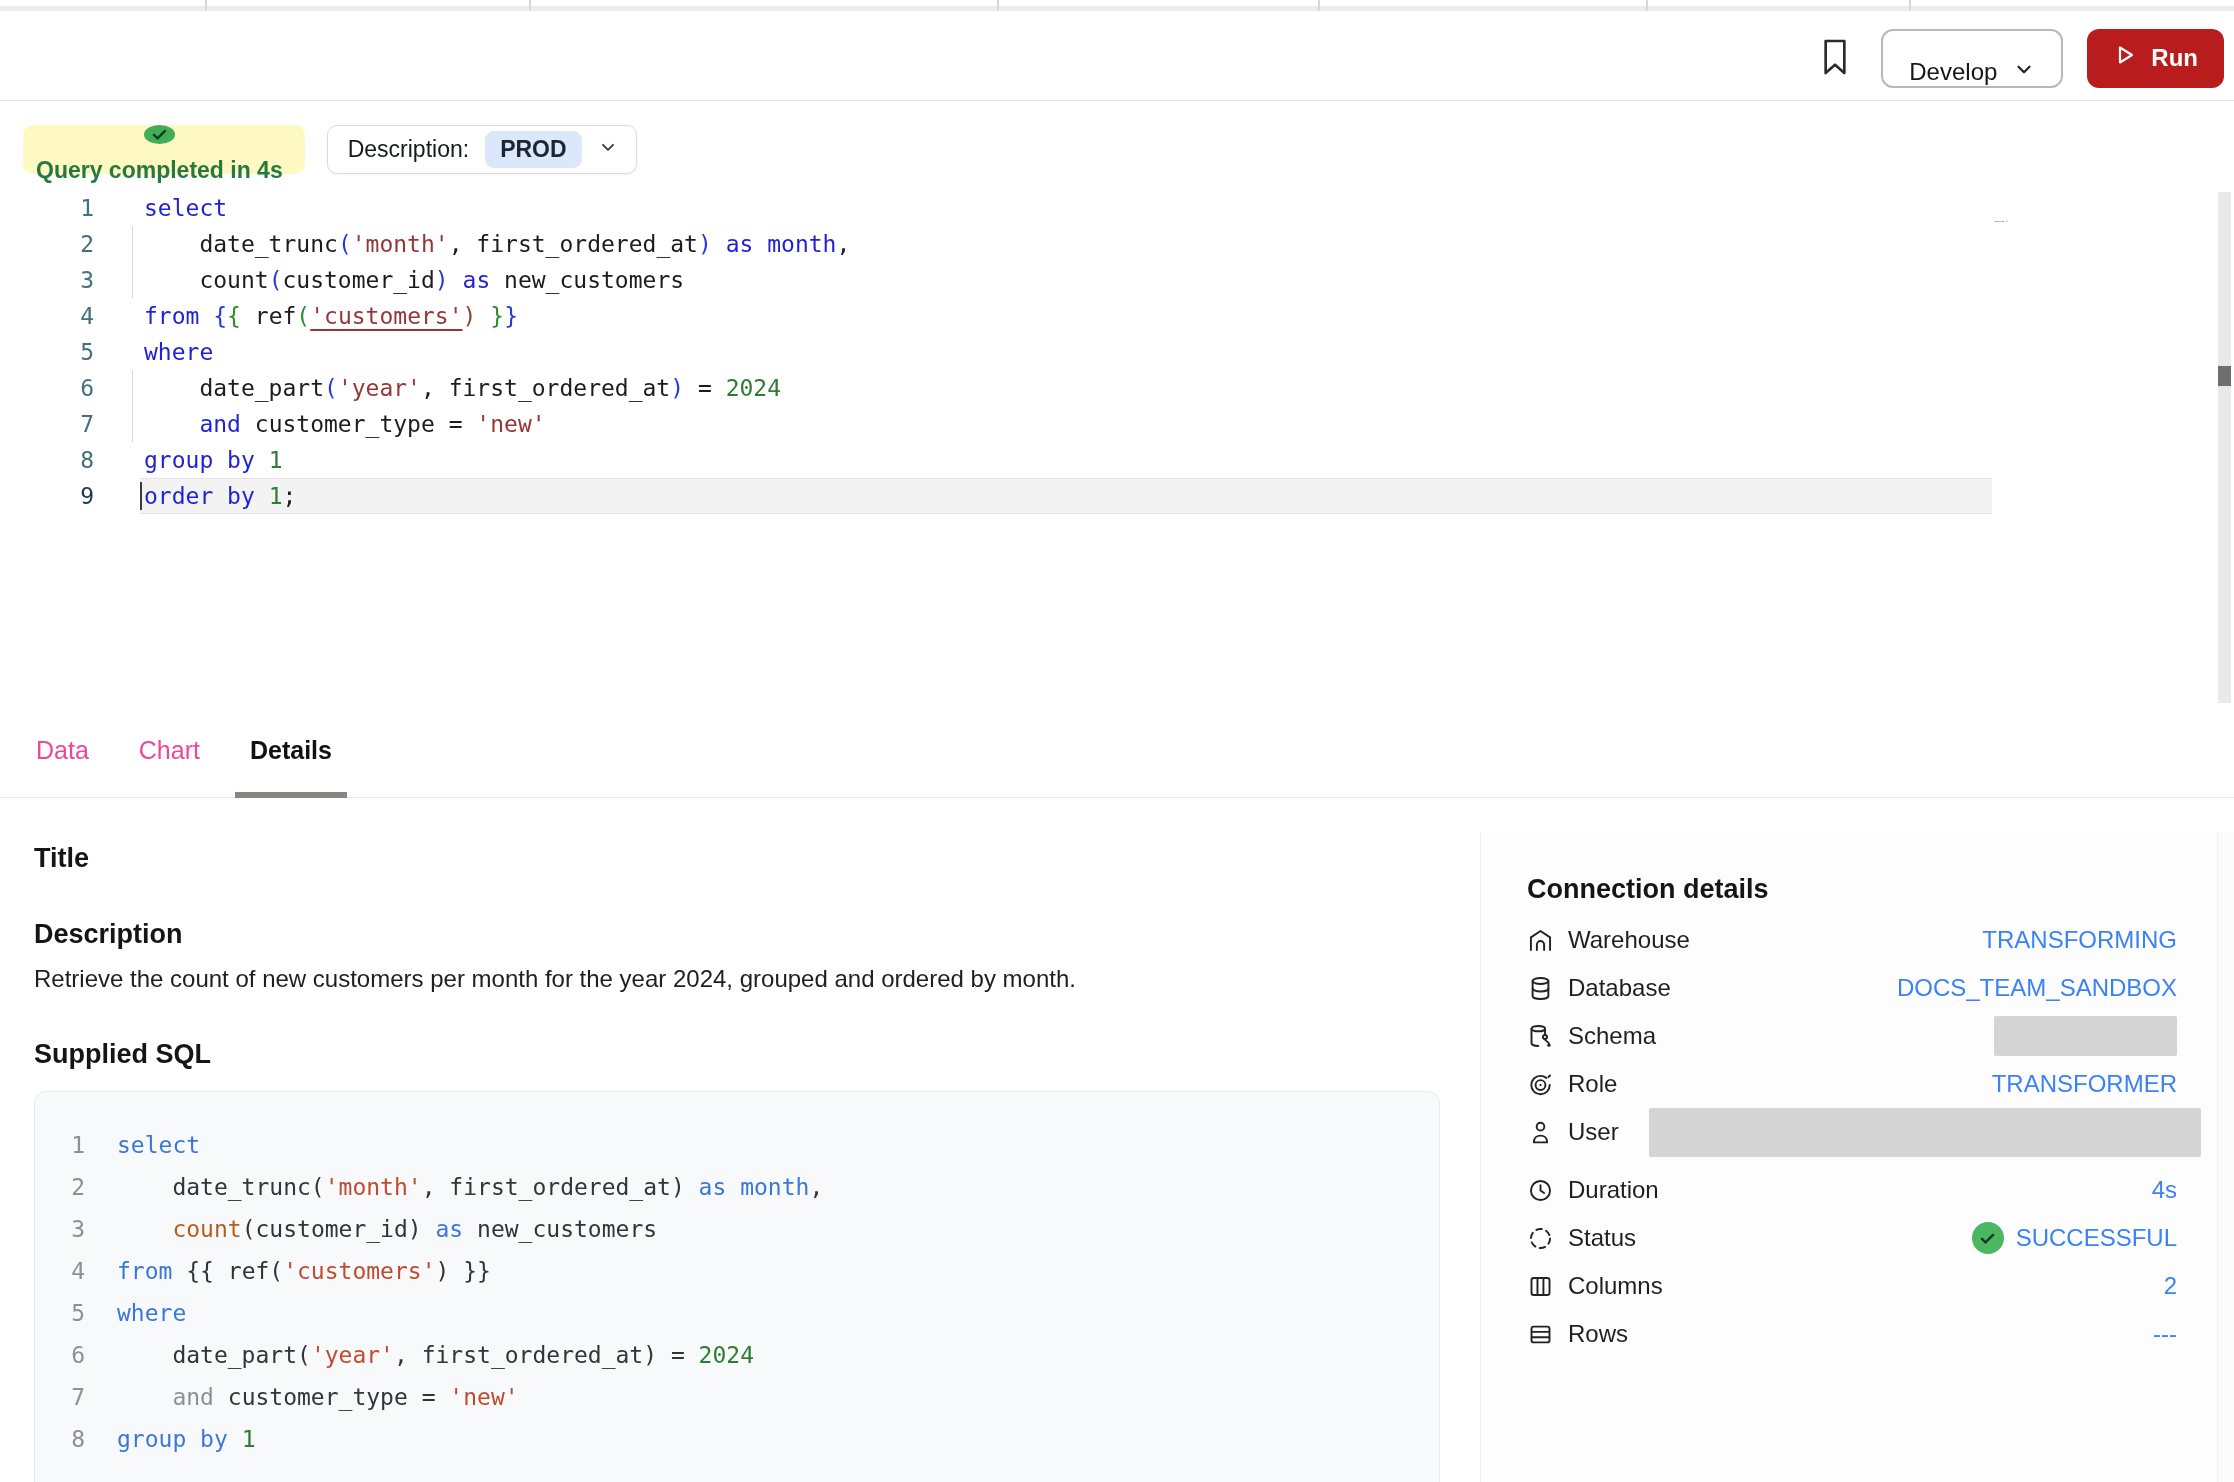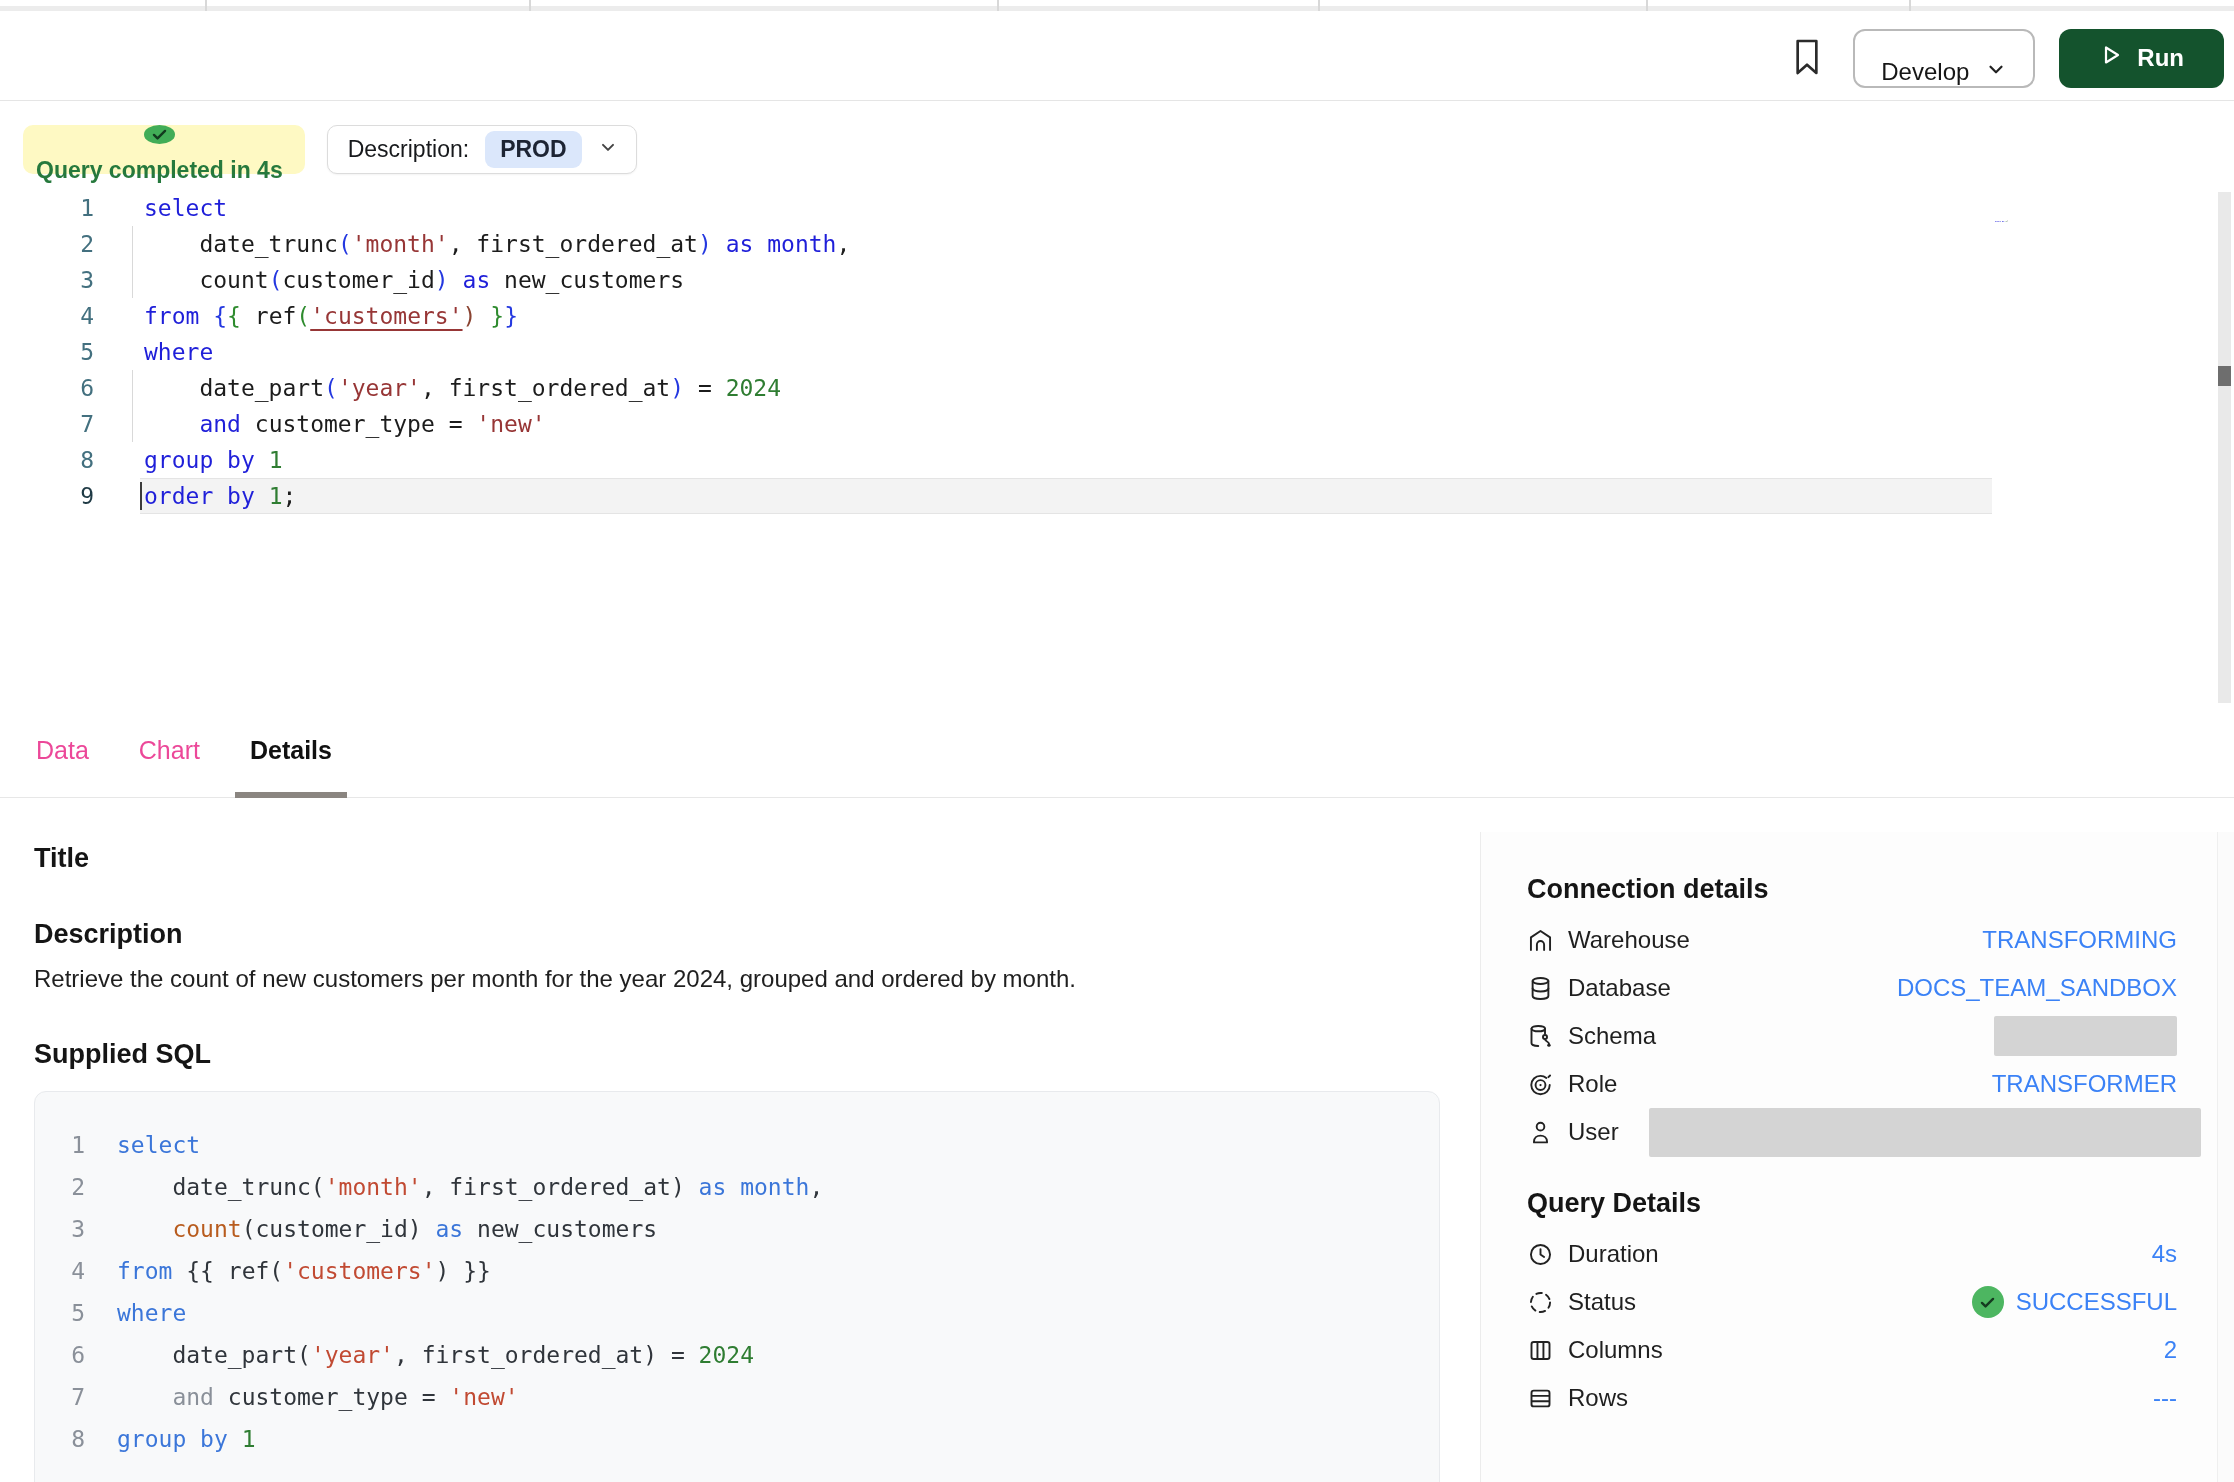--- a/index.html
+++ b/index.html
@@ -15,21 +15,21 @@
 
   
   .toolbar { position:absolute; left:0; top:16px; width:100%; height:85px;
              border-bottom:1px solid #e5e5e5; display:flex; align-items:center;
              justify-content:flex-end; padding-right:10px; gap:24px; background:#fff; }
   .bookmark-btn { width:44px; height:44px; display:flex; align-items:center; justify-content:center;
                   background:none; border:none; cursor:pointer; color:#2b2b2b; }
   .develop-btn { height:59px; padding:0 26px; background:#fff; border:2px solid #b9b9b9;
                  border-radius:12px; font-size:24px; color:#161616; display:flex; align-items:flex-end;
                  gap:16px; font-family:inherit; cursor:pointer; }
-  .run-btn { height:59px; padding:0 40px; margin-right:0; background:#14532d; color:#fff;
+  .run-btn { height:59px; padding:0 26px; margin-right:0; background:#b91c1c; color:#fff;
              border:none; border-radius:12px; font-size:24px; font-weight:700;
              display:flex; align-items:center; gap:14px; font-family:inherit; cursor:pointer; }
 
   
   .status-row { position:absolute; left:23px; top:125px; display:flex; gap:22px; align-items:center; }
   .query-badge { height:49px; background:#fef9c3; border-radius:10px; display:flex; align-items:center;
                  gap:13px; padding:0 22px 0 13px;flex-direction:column; }
   .query-badge .txt { color:#26793d; font-size:23px; font-weight:600; }
   .check-circle { width:31px; height:31px; border-radius:50%; background:#41ad57;
                   display:flex; align-items:center; justify-content:center; color:#123a1e; }
@@ -362,21 +362,20 @@
                   <path d="M6.2 20.8h11.6v-.6c0-3.3-2.6-5.4-5.8-5.4s-5.8 2.1-5.8 5.4z"></path>
                 </svg>
               </span>
               <span class="lbl">User</span>
             </span>
             <span class="val">
               <span class="redacted-lg"></span>
             </span>
           </div>
         </div>
-      <div class="panel-heading qd-heading">Query Details</div>
       <div class="detail-rows" id="query-rows">
           <div class="detail-row">
             <span class="lblwrap">
               <span class="icon">
                 <svg width="27" height="27" viewBox="0 0 24 24" fill="none" stroke="currentColor" stroke-width="1.7" stroke-linecap="round">
                   <circle cx="12" cy="12" r="8.5"></circle>
                   <path d="M12 7.2V12l3.2 2.2"></path>
                 </svg>
               </span>
               <span class="lbl">Duration</span>

